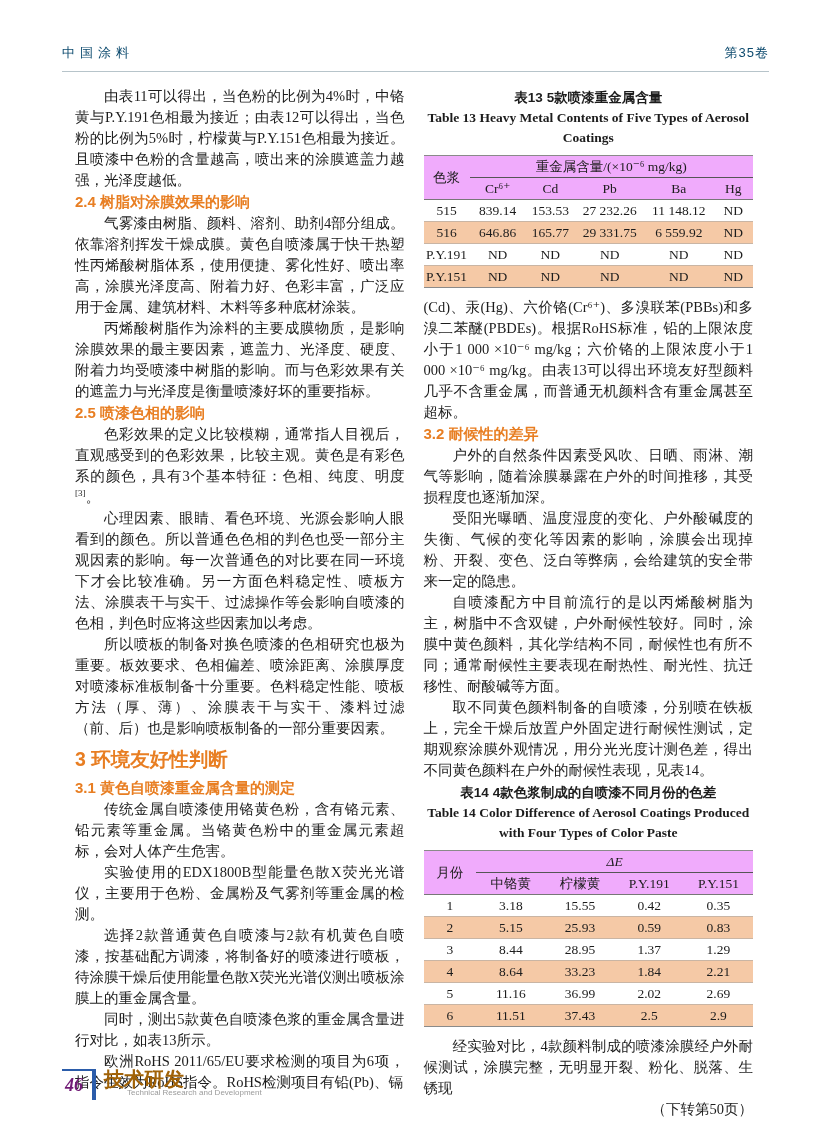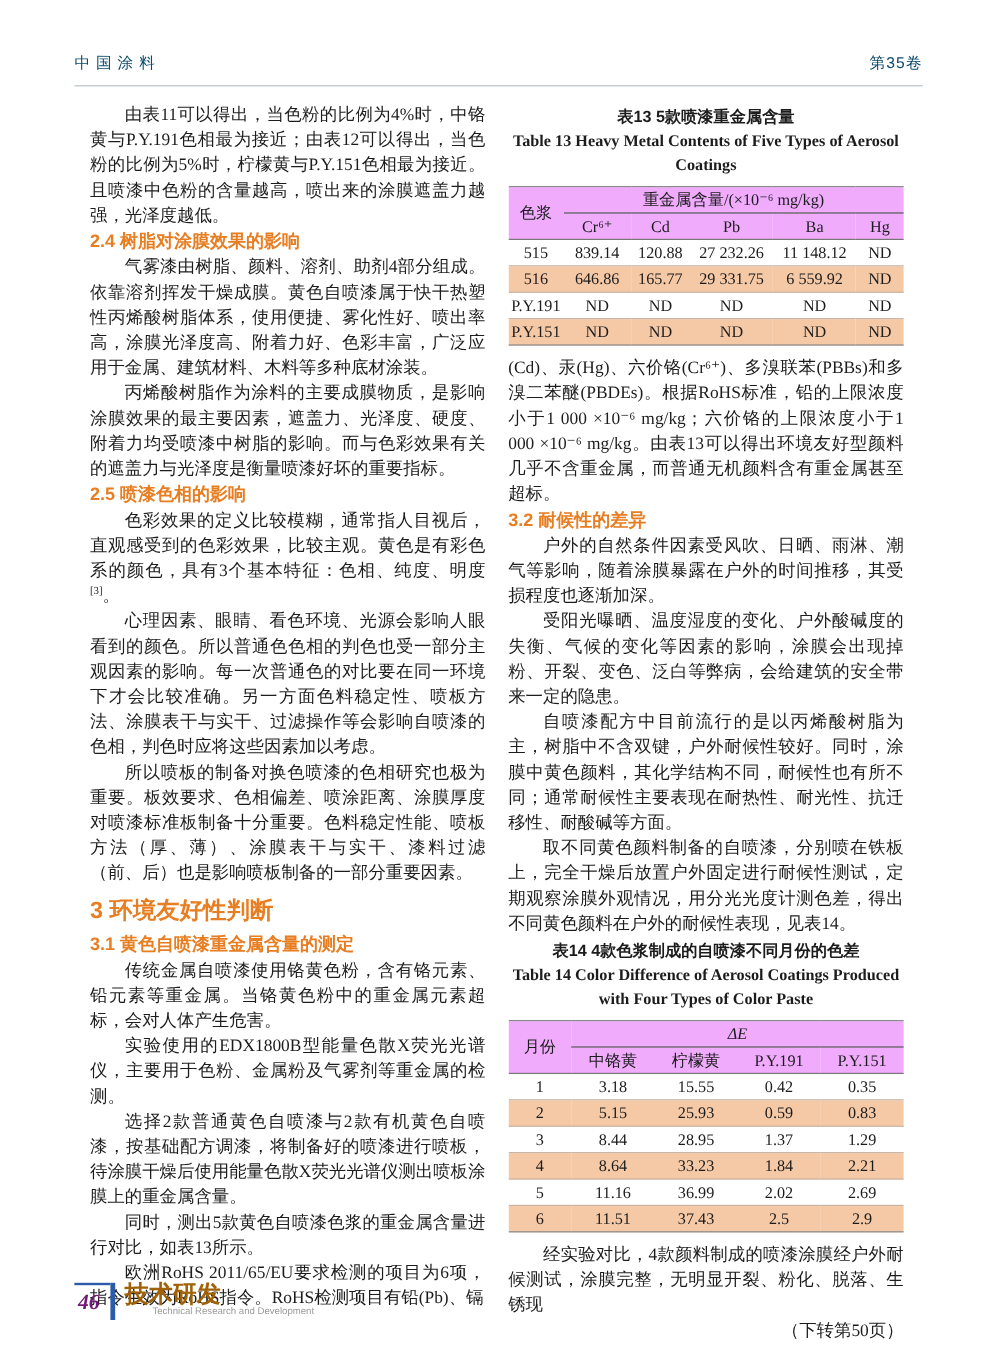--- a/index.html
+++ b/index.html
@@ -154,21 +154,21 @@
             <th>Cd</th>
             <th>Pb</th>
             <th>Ba</th>
             <th>Hg</th>
           </tr>
         </thead>
         <tbody>
           <tr>
             <td>515</td>
             <td>839.14</td>
-            <td>120.88</td>
+            <td>153.53</td>
             <td>27 232.26</td>
             <td>11 148.12</td>
             <td>ND</td>
           </tr>
           <tr>
             <td>516</td>
             <td>646.86</td>
             <td>165.77</td>
             <td>29 331.75</td>
             <td>6 559.92</td>

